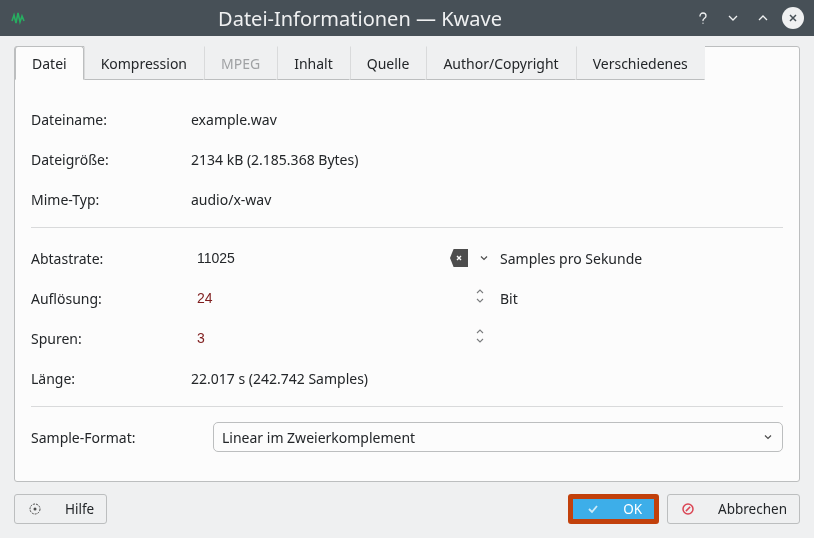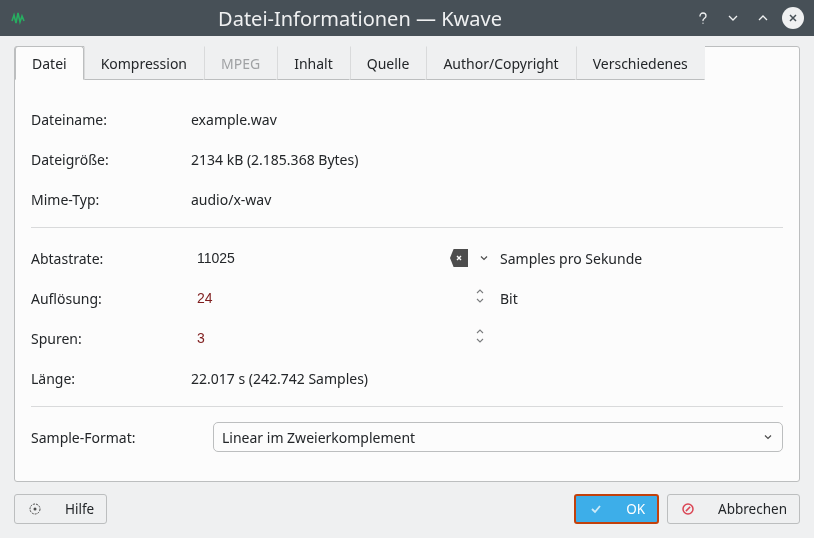--- a/index.html
+++ b/index.html
@@ -170,21 +170,21 @@
   background: #eff0f1;
   border-radius: 3px;
   display: flex;
   align-items: center;
   gap: 22px;
   font-size: 13.5px;
   cursor: pointer;
 }
 .btn.primary {
   background: #3daee9;
-  border: 2px solid #c2410c;
+  border: 5px solid #c2410c;
   color: #fff;
   justify-content: center;
 }
 .icon16 { width: 16px; height: 16px; display: flex; align-items: center; justify-content: center; }
 </style>
 </head>
 <body>
 
 <div class="titlebar">
   <span class="app-icon">

